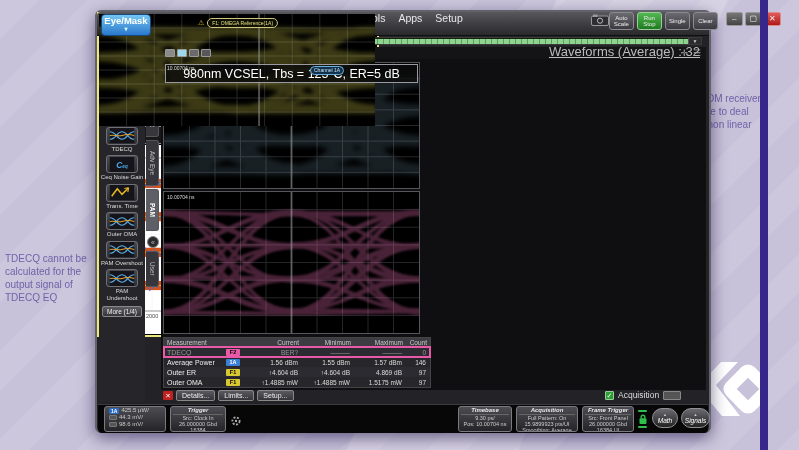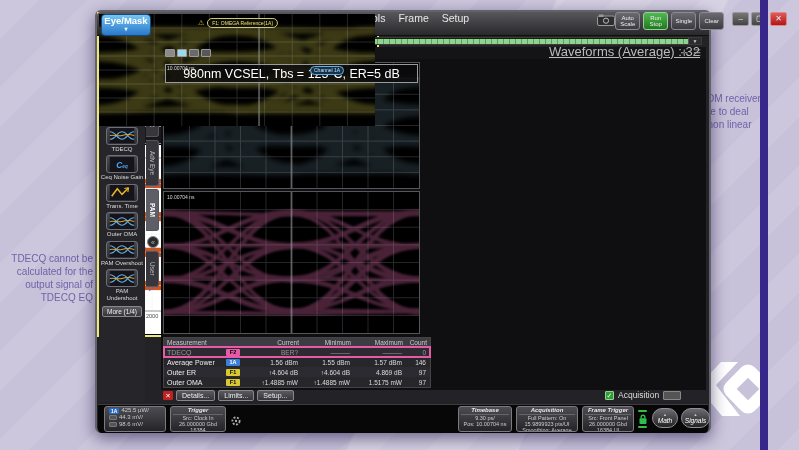--- a/index.html
+++ b/index.html
@@ -5,21 +5,21 @@
   html,body{margin:0;padding:0;background:#9a94b4;}
   *{box-sizing:border-box;font-family:"Liberation Sans",sans-serif;}
   .stage{position:relative;width:799px;height:450px;overflow:hidden;
     background:#c7c1d9;}
   .bg-stripes{position:absolute;inset:0;
     background:
       linear-gradient(115deg, rgba(255,255,255,0) 55%, rgba(255,255,255,.22) 55.3%, rgba(255,255,255,.22) 72%, rgba(255,255,255,0) 72.3%),
       repeating-linear-gradient(135deg, rgba(255,255,255,.10) 0 28px, rgba(0,0,0,0) 28px 62px);}
   .indigo-stripe{position:absolute;left:760px;top:0;width:8px;height:450px;background:#37278a;z-index:9;}
   .note{position:absolute;color:#7063a8;font-size:10px;line-height:1.3;z-index:3;}
-  .note-left{left:5px;top:252px;width:88px;text-align:right;}
+  .note-left{left:5px;top:252px;width:88px;text-align:left;}
   .note-right{left:687px;top:92px;width:76px;text-align:left;}
   .kd-logo{position:absolute;left:688px;top:362px;z-index:4;}
 
   
   .win{position:absolute;left:95px;top:10px;width:616px;height:423px;background:#232327;
     border:2px solid #62626a;border-radius:6px;box-shadow:0 5px 16px rgba(20,10,60,.55);z-index:5;}
   .titlebar{position:absolute;left:0;top:0;right:0;height:24px;display:flex;align-items:flex-start;
     background:linear-gradient(#57575c,#29292c);border-bottom:1px solid #111;border-radius:4px 4px 0 0;padding-right:4px;}
   .eyemask{position:absolute;left:4px;top:2px;width:50px;height:22px;z-index:12;
     background:linear-gradient(#74c6f2,#2a78cc);border:1px solid #17497f;border-radius:4px;
@@ -150,21 +150,21 @@
         <span>Eye/Mask</span>
         <span class="caret">▾</span>
       </div>
       <span class="spark">✶</span>
       <span class="brand">KEYSIGHT</span>
       <nav class="menus" id="menu-bar">
           <span class="menu-item">File</span>
           <span class="menu-item">Setup</span>
           <span class="menu-item">Measure</span>
           <span class="menu-item">Tools</span>
-          <span class="menu-item">Frame</span>
+          <span class="menu-item">Apps</span>
           <span class="menu-item">Setup</span>
         </nav>
       <div class="cam">
         <svg width="18" height="12" viewBox="0 0 18 12">
             <rect x="0.5" y="2" width="17" height="9.5" rx="1.5" stroke="#999" fill="#2e2e32"></rect>
             <rect x="2" y="0.5" width="4.5" height="2.5" fill="#999"></rect>
             <circle cx="9" cy="6.7" r="2.6" stroke="#bbb" fill="none"></circle>
           </svg>
       </div>
       <div class="tb-btns" id="tb-btns">

